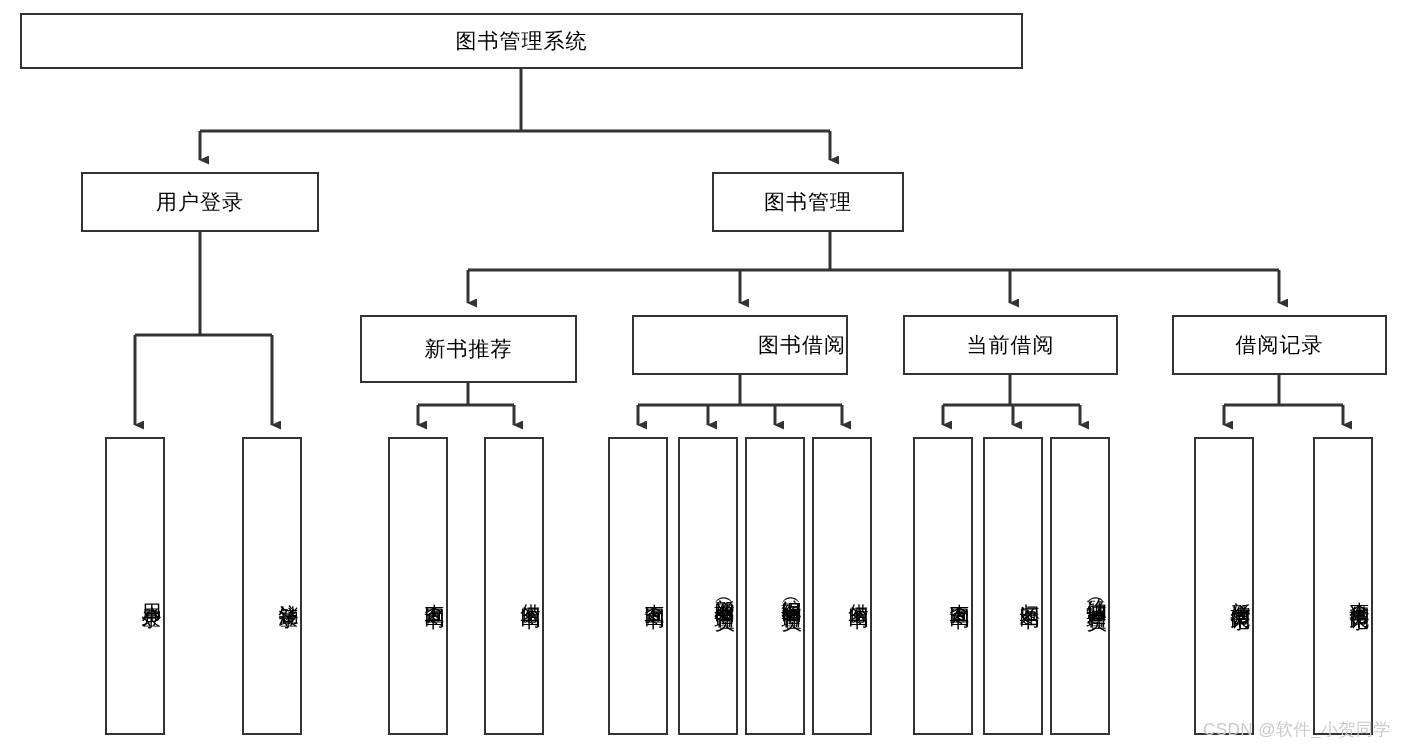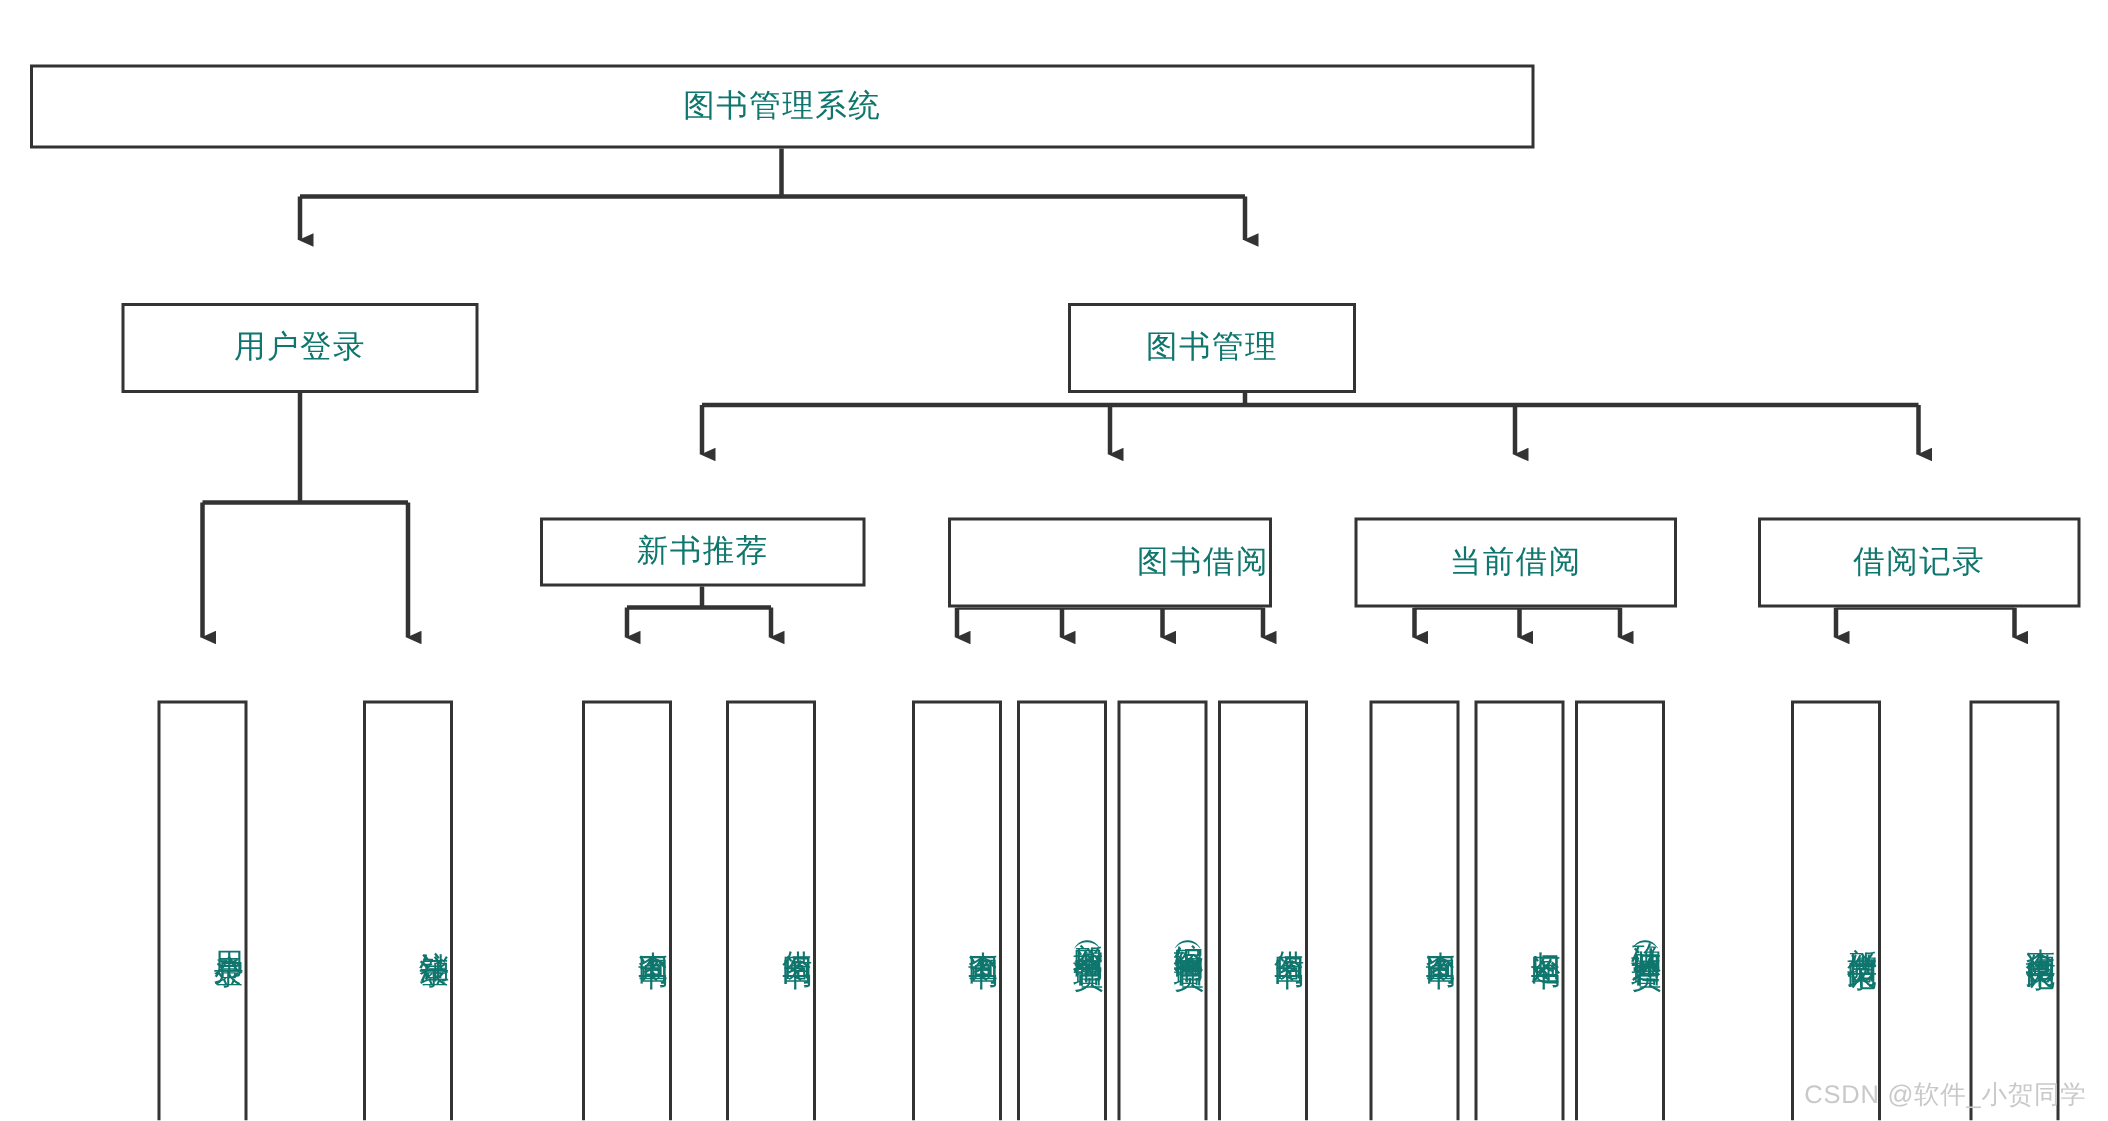--- a/index.html
+++ b/index.html
@@ -27,22 +27,21 @@
     pointer-events: none;
   }
   .node {
     position: absolute;
     box-sizing: border-box;
     background: #ffffff;
     border: 2px solid #333333;
     display: flex;
     align-items: center;
     justify-content: center;
-    color: #0f766e;
-    margin-top: 30px;
+    color: #000000;
   }
   .node.horizontal {
     font-size: 21px;
     letter-spacing: 1px;
     line-height: 1.2;
   }
   .node.vertical {
     writing-mode: vertical-rl;
     text-orientation: upright;
     font-size: 20px;
@@ -131,21 +130,21 @@
     <span class="node-label">图书管理系统</span>
   </div>
 
   <div class="node horizontal" style="left:81px; top:172px; width:238px; height:60px;">
     <span class="node-label">用户登录</span>
   </div>
   <div class="node horizontal" style="left:712px; top:172px; width:192px; height:60px;">
     <span class="node-label">图书管理</span>
   </div>
 
-  <div class="node horizontal" style="left:360px; top:315px; width:217px; height:46px;">
+  <div class="node horizontal" style="left:360px; top:315px; width:217px; height:68px;">
     <span class="node-label">新书推荐</span>
   </div>
   <div class="node horizontal" style="left:632px; top:315px; width:216px; height:60px;justify-content:flex-end;">
     <span class="node-label">图书借阅</span>
   </div>
   <div class="node horizontal" style="left:903px; top:315px; width:215px; height:60px;">
     <span class="node-label">当前借阅</span>
   </div>
   <div class="node horizontal" style="left:1172px; top:315px; width:215px; height:60px;">
     <span class="node-label">借阅记录</span>

